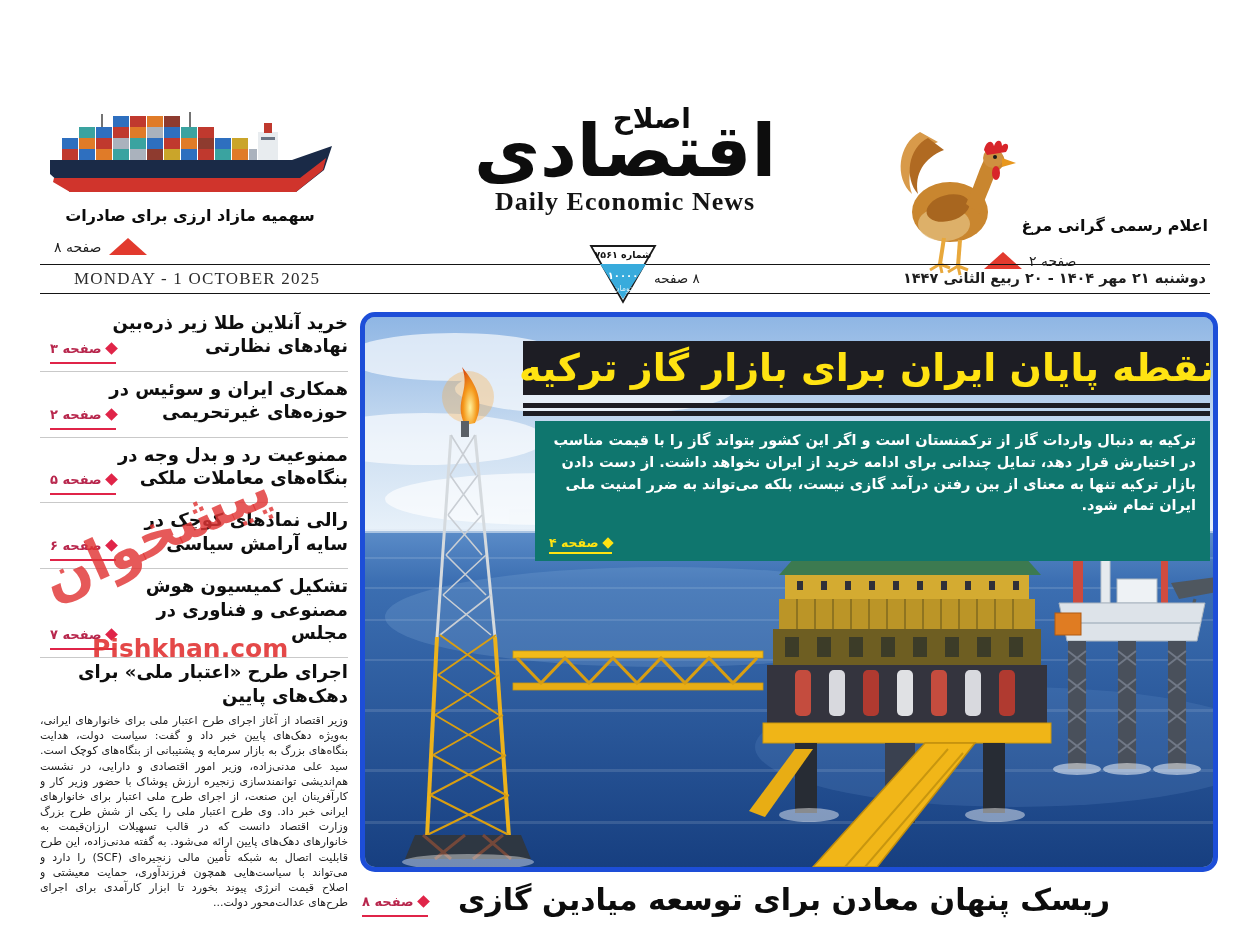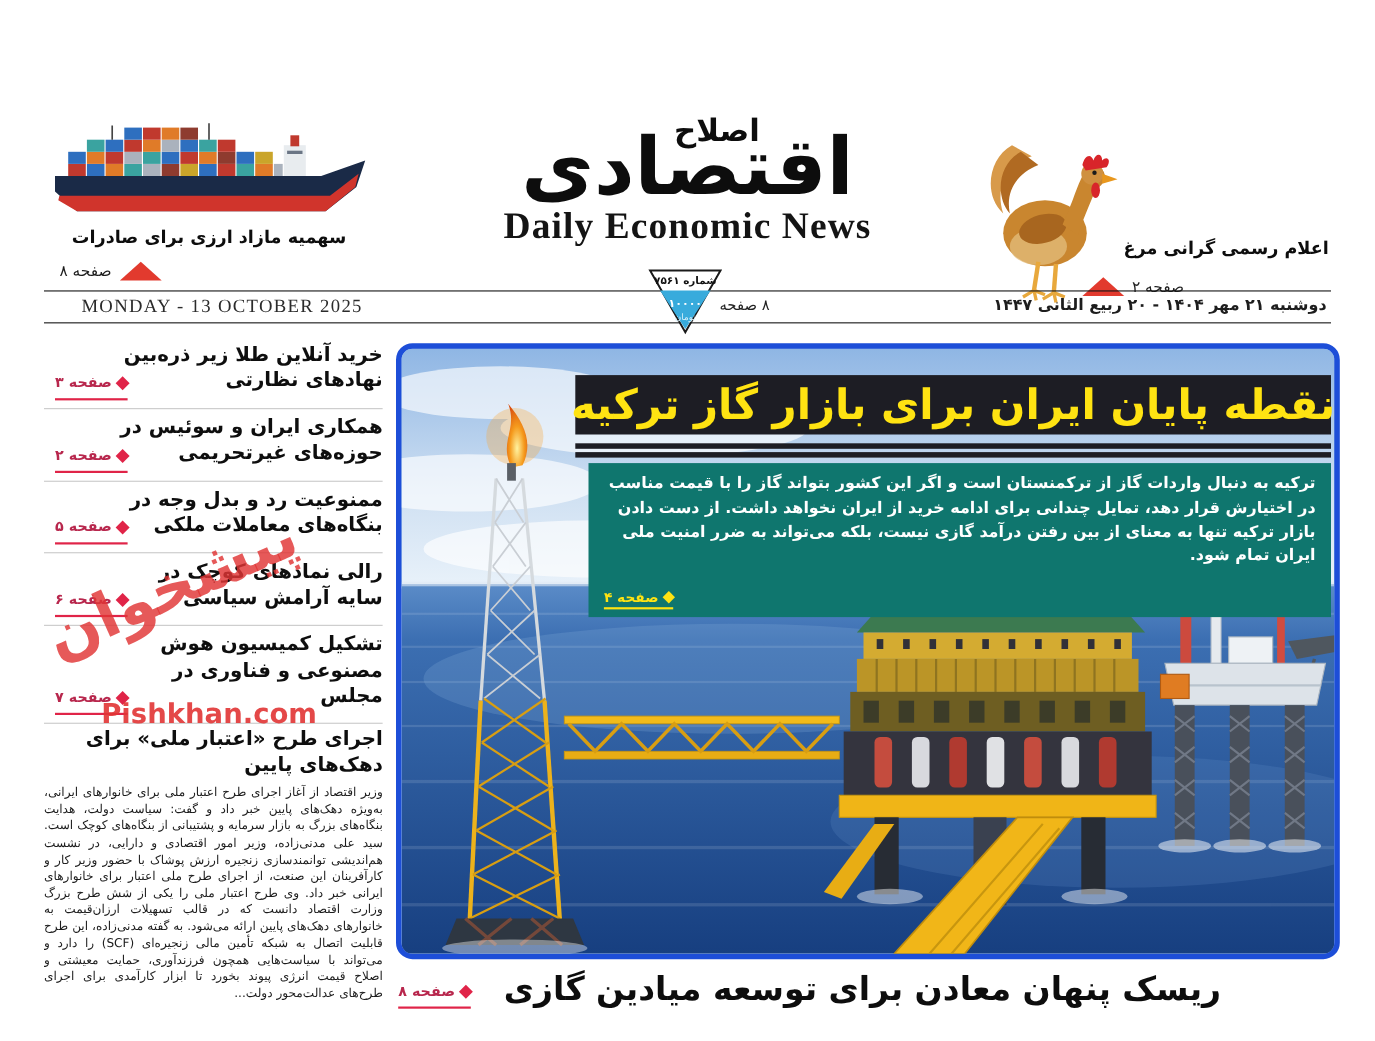--- a/index.html
+++ b/index.html
@@ -18,21 +18,21 @@
   .promo-left .pagerow{left:14px;top:134px;}
   .promo-right .pagerow{left:104px;top:136px;}
   .tri-up{width:0;height:0;border-left:19px solid transparent;border-right:19px solid transparent;
           border-bottom:17px solid #e23a2e;display:inline-block;}
 
   
   .masthead{position:absolute;left:420px;top:104px;width:410px;text-align:center;}
   .mast-ar{position:relative;direction:rtl;}
   .mast-small{position:absolute;top:-2px;left:47%;font-size:28px;font-weight:bold;color:#0d0d0d;}
   .mast-big{font-size:72px;font-weight:bold;color:#0d0d0d;line-height:1.15;padding-top:6px;}
-  .mast-en{font-family:"Liberation Serif","DejaVu Serif",serif;font-weight:bold;font-size:34px;
+  .mast-en{font-family:"Liberation Serif","DejaVu Serif",serif;font-weight:bold;font-size:26px;
            letter-spacing:1px;color:#141414;margin-top:-6px;}
 
   
   .dateband{position:absolute;left:40px;width:1170px;top:264px;height:28px;
             border-top:1.5px solid #151515;border-bottom:1.5px solid #151515;}
   .date-en{position:absolute;left:34px;top:4px;font-family:"Liberation Serif","DejaVu Serif",serif;
            font-variant:small-caps;letter-spacing:1.2px;font-size:17px;color:#2b2b2b;}
   .pages-lbl{position:absolute;left:614px;top:5px;font-size:13.5px;direction:rtl;color:#222;}
   .date-fa{position:absolute;right:4px;top:5px;font-size:14.5px;font-weight:bold;direction:rtl;color:#1d1d1d;}
   .price-tri{position:absolute;left:588px;top:243px;z-index:5;}
@@ -167,21 +167,21 @@
     </g>
   </svg>
   <div class="promo-head">اعلام رسمی گرانی مرغ</div>
   <div class="pagerow">
     <span class="tri-up"></span>
     <span>صفحه ۲</span>
   </div>
 </section>
 
 <div class="dateband">
-  <span class="date-en">MONDAY - 13 OCTOBER 2025</span>
+  <span class="date-en">MONDAY - 1 OCTOBER 2025</span>
   <span class="pages-lbl">۸ صفحه</span>
   <span class="date-fa">دوشنبه ۲۱ مهر ۱۴۰۴ - ۲۰ ربیع الثانی ۱۴۴۷</span>
 </div>
 <svg class="price-tri" width="70" height="62" viewBox="0 0 70 62">
   <polygon points="3,3 67,3 35,59" fill="#ffffff" stroke="#1a1a1a" stroke-width="1.8"></polygon>
   <text x="35" y="15" text-anchor="middle" font-size="9.5" font-weight="bold" fill="#111">شماره ۷۵۶۱</text>
   <polygon points="12,21 58,21 35,56" fill="#38abdc"></polygon>
   <text x="35" y="36" text-anchor="middle" font-size="10" font-weight="bold" fill="#ffffff" letter-spacing="1">۱۰۰۰۰</text>
   <text x="35" y="48" text-anchor="middle" font-size="8" fill="#d9f1fb">تومان</text>
 </svg>

